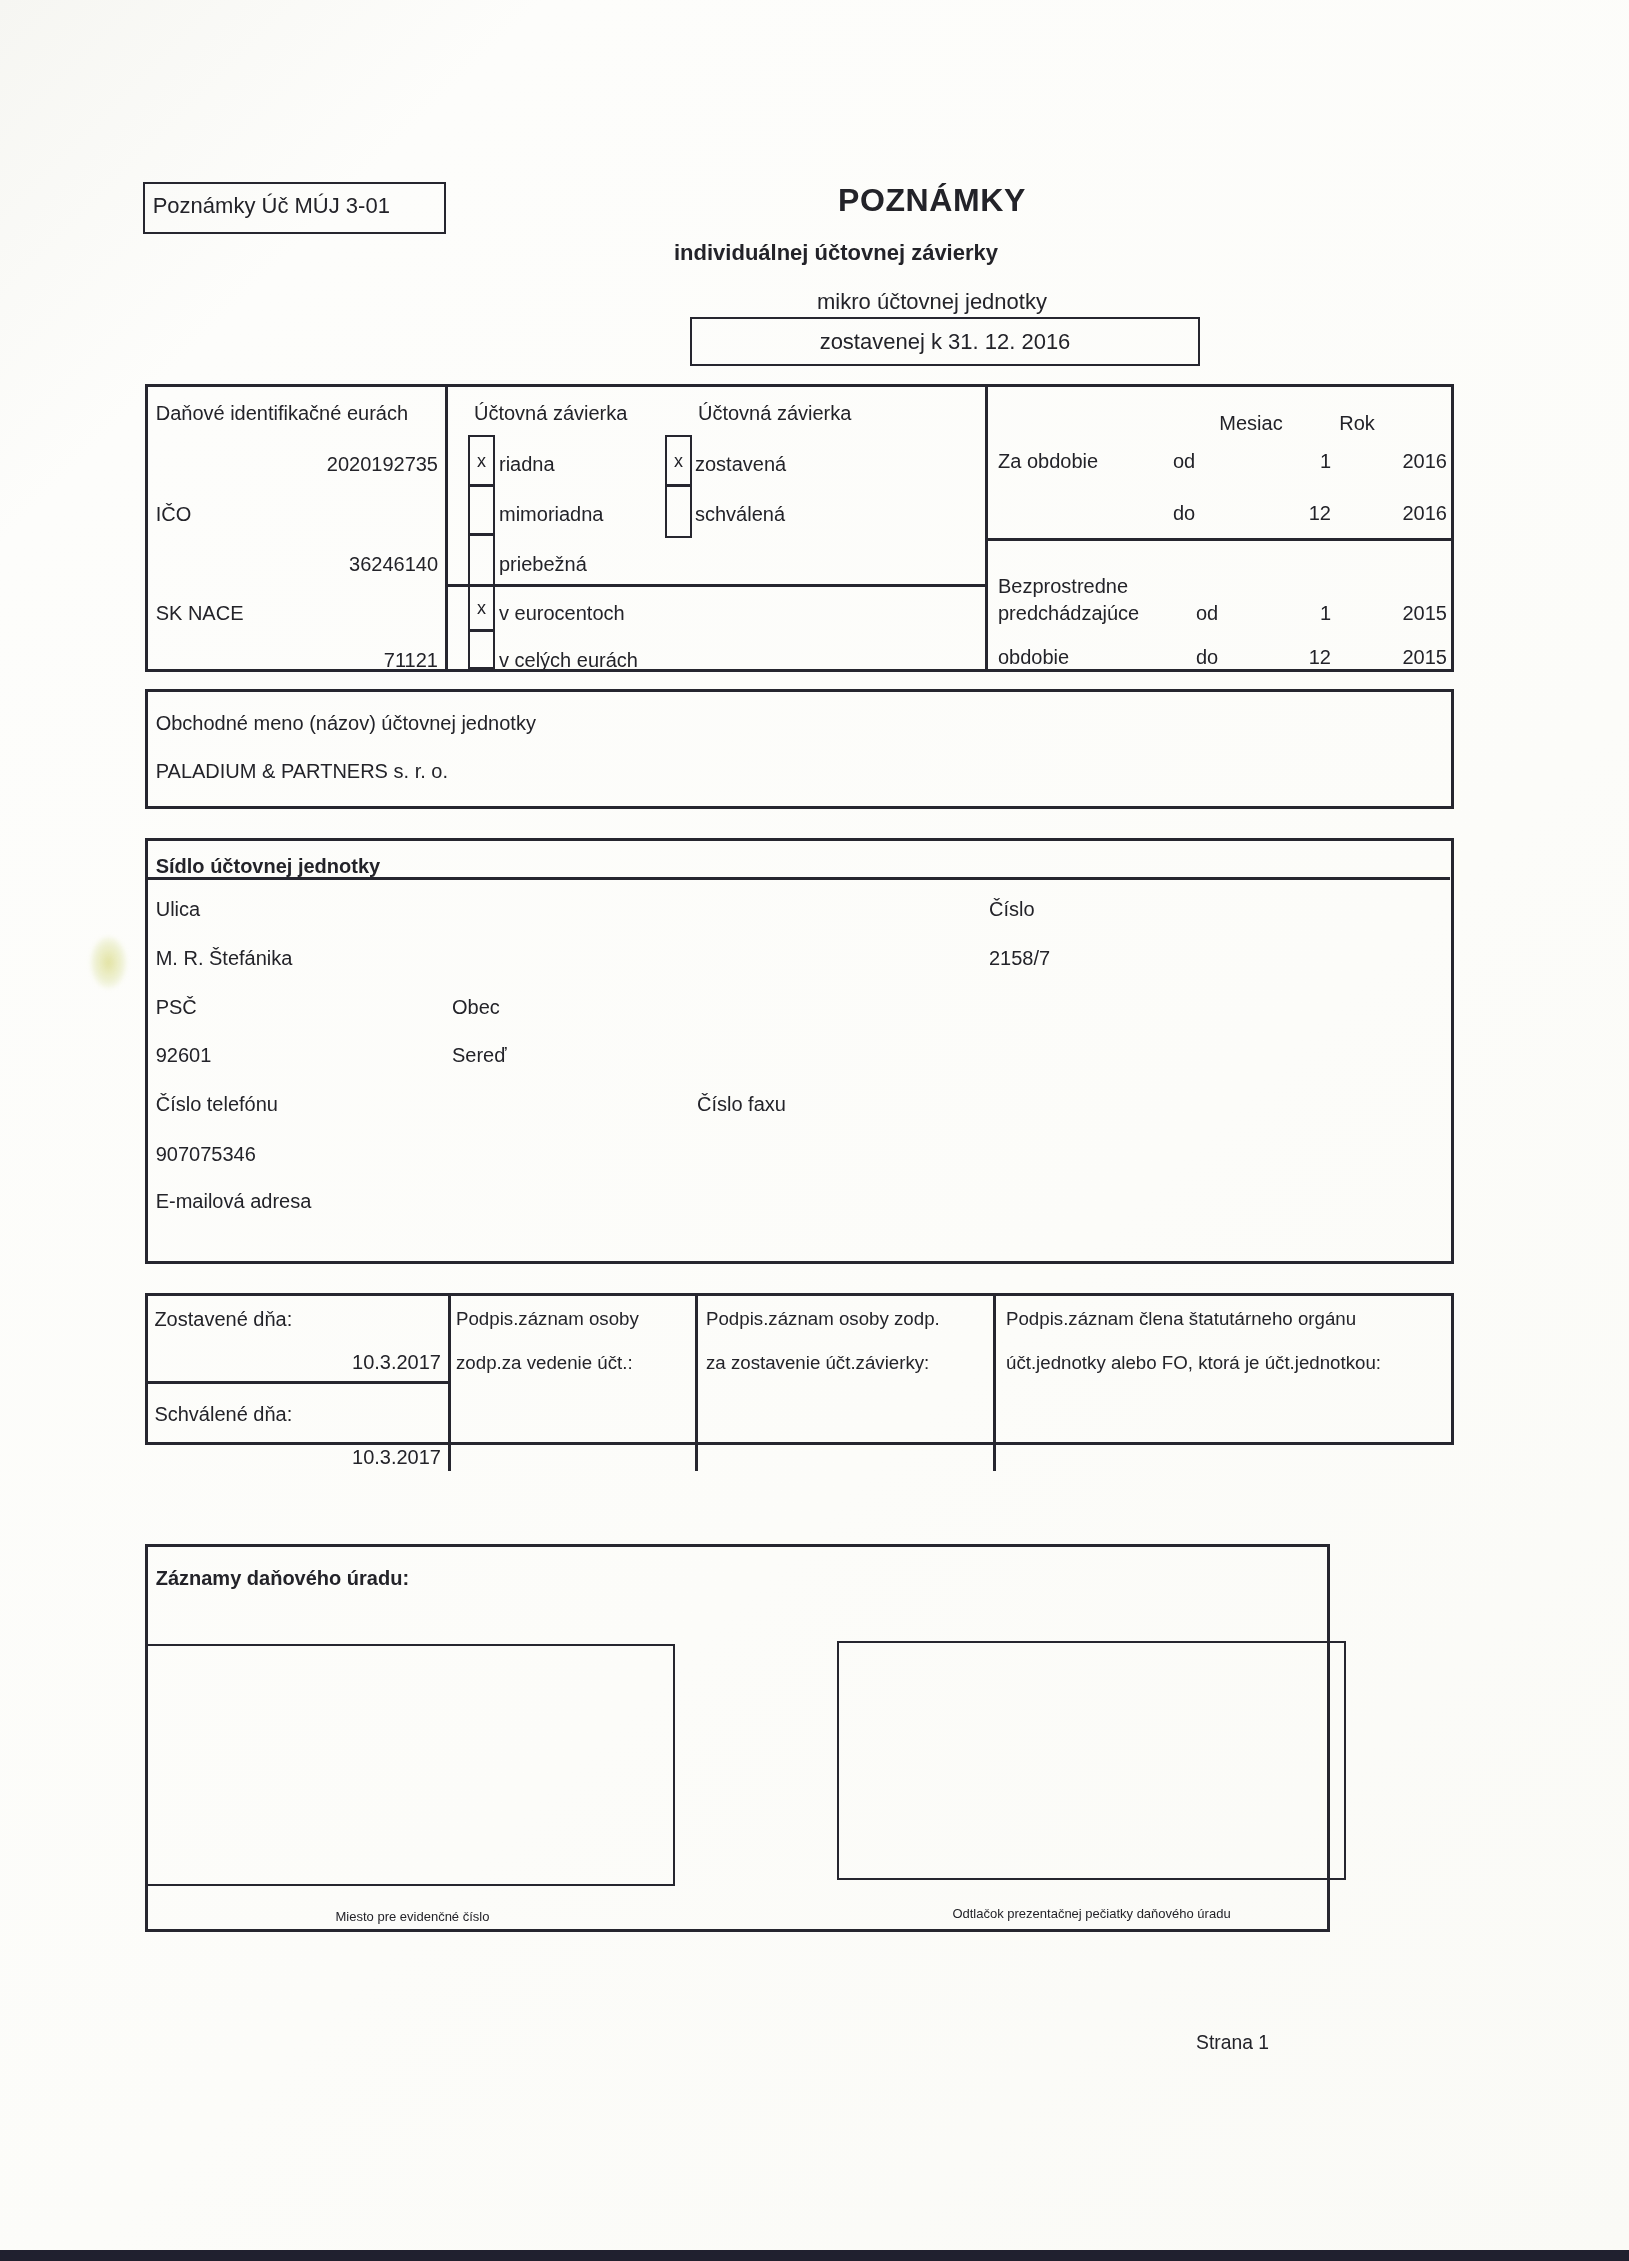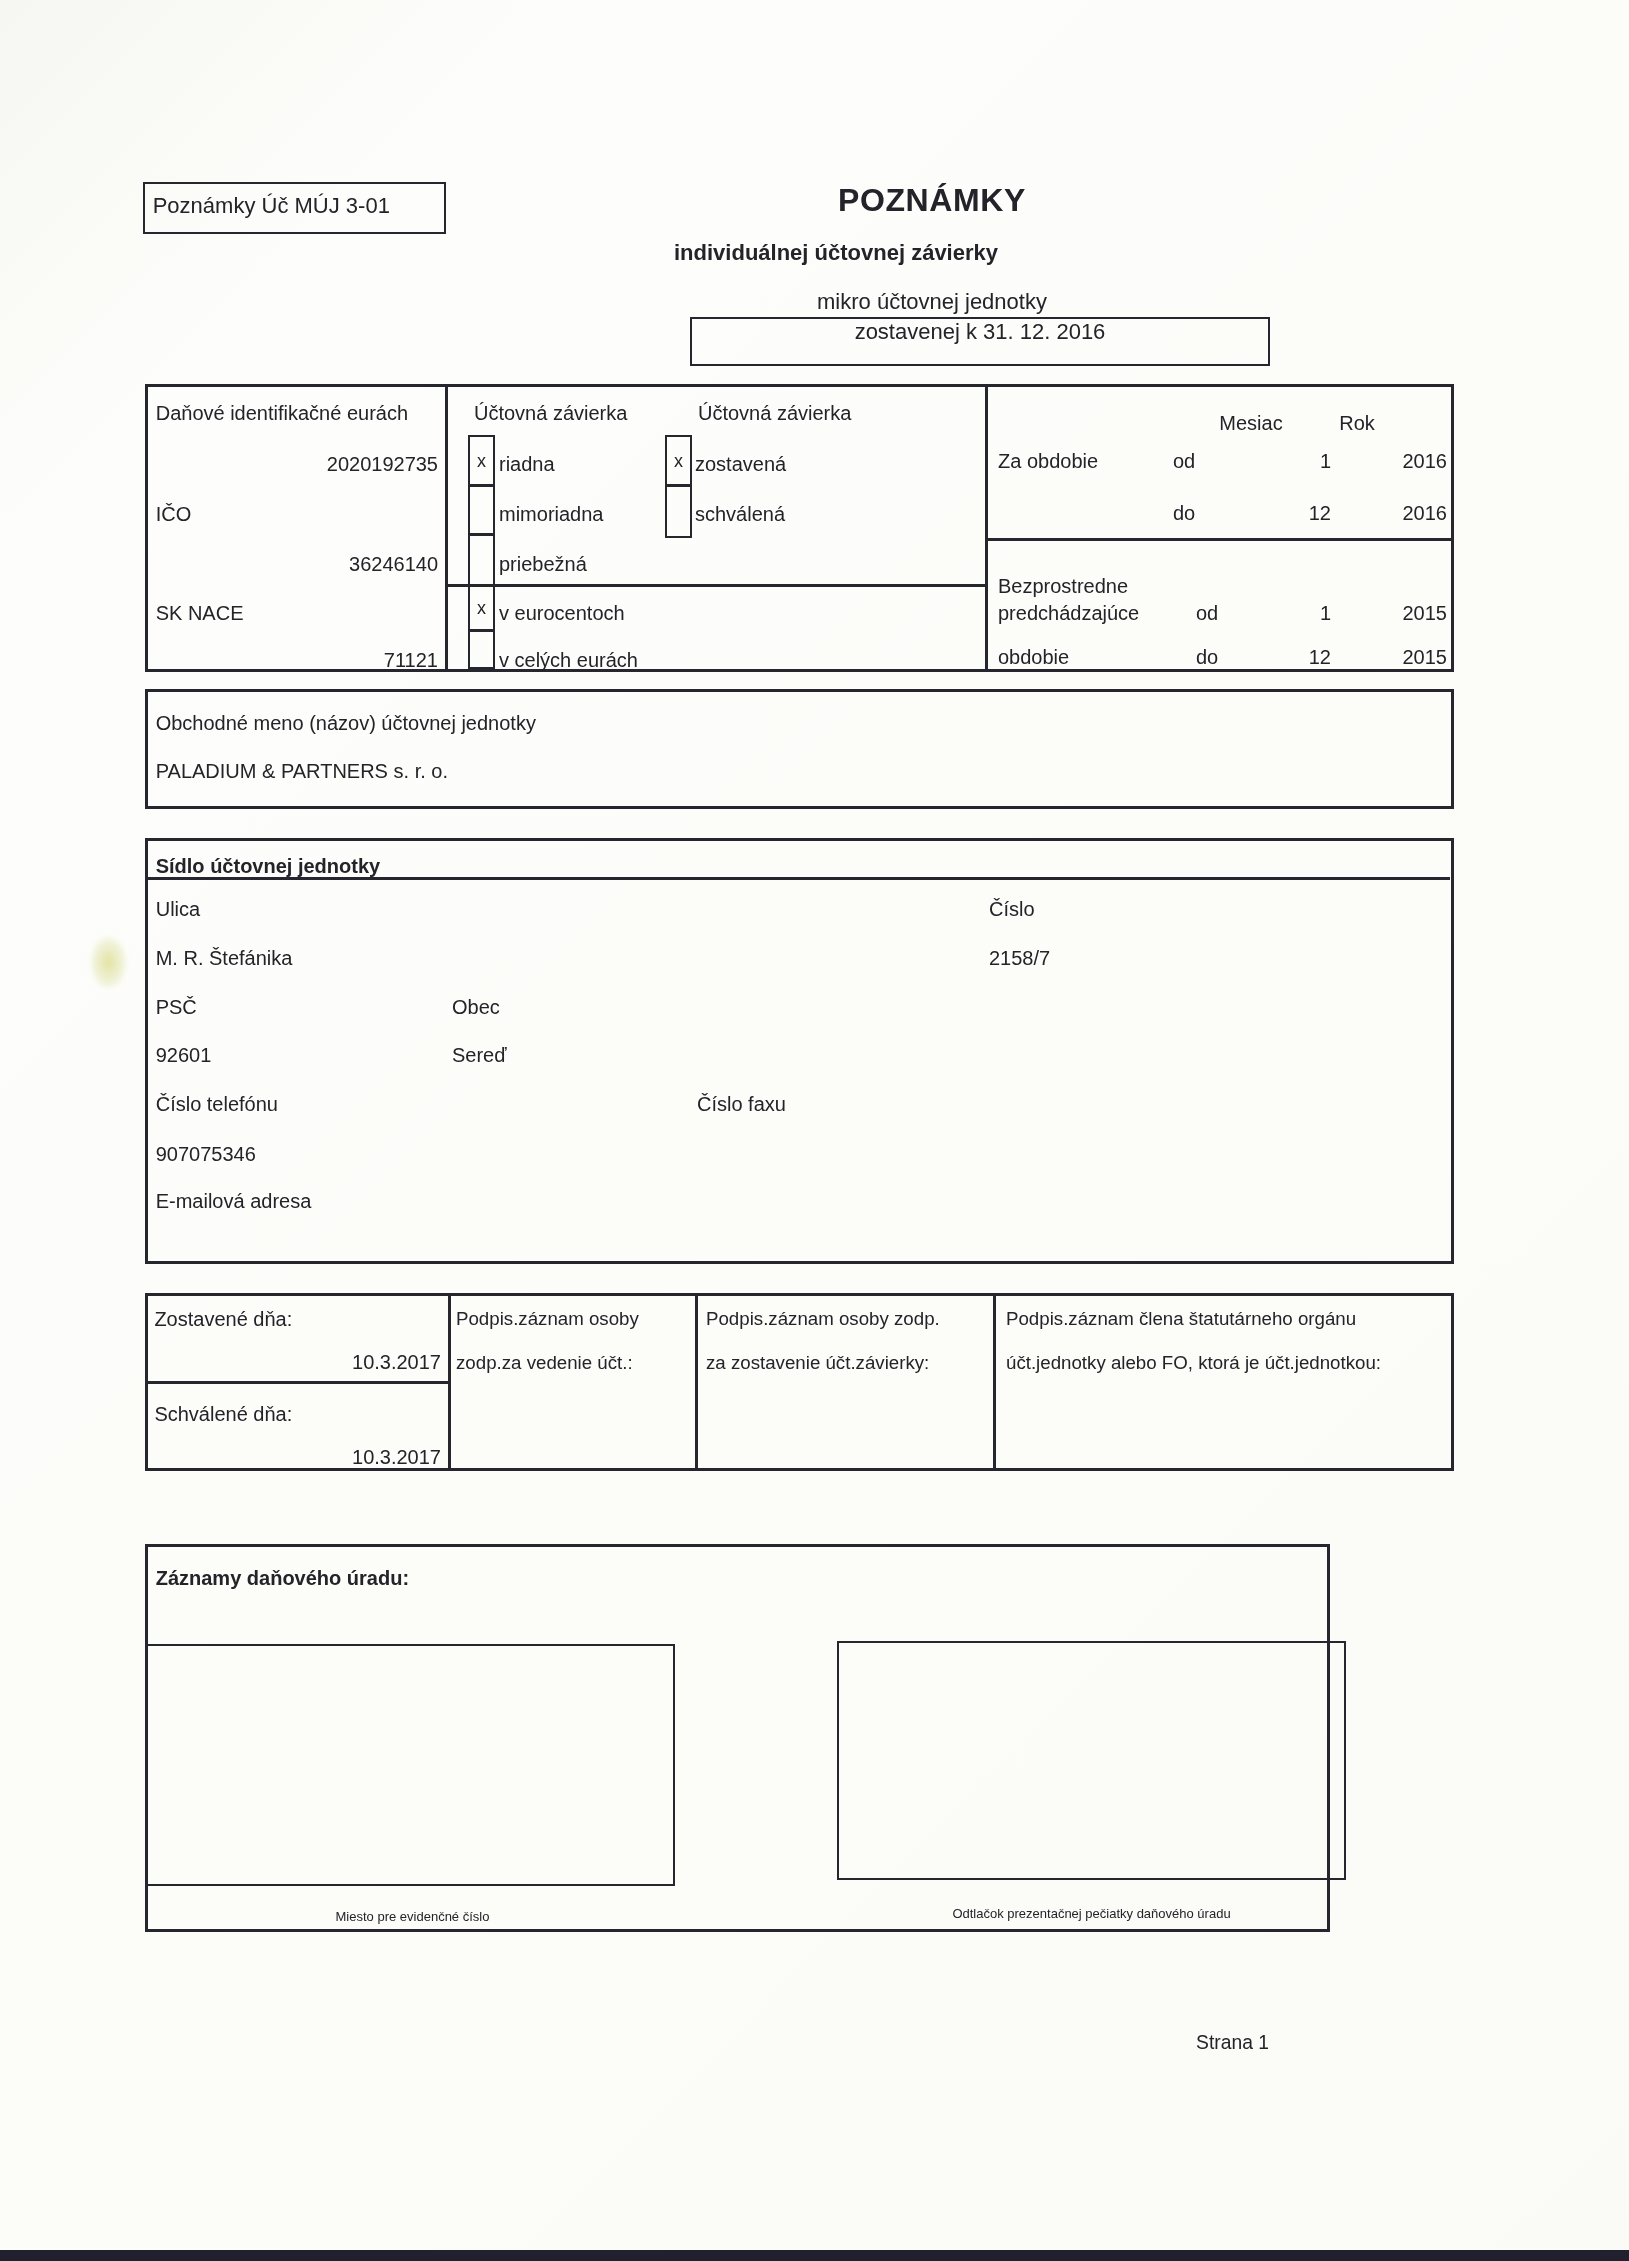--- a/index.html
+++ b/index.html
@@ -30,21 +30,21 @@
 
 <div class="page">
 
   <div class="ibox" style="left:143px;top:182px;width:303px;height:52px">
     <div class="t" style="left:7.7px;top:10.3px;font-size:22px">Poznámky Úč MÚJ 3-01</div>
   </div>
 
   <div class="title c" style="left:674px;top:182px;width:516px">POZNÁMKY</div>
   <div class="sub b c" style="left:674px;top:240px;width:516px;text-align:left">individuálnej účtovnej závierky</div>
   <div class="sub c" style="left:674px;top:289px;width:516px;text-align:center">mikro účtovnej jednotky</div>
-  <div class="ibox" style="left:690px;top:317px;width:580px;height:49px;display:flex;align-items:flex-start;justify-content:center">
+  <div class="ibox" style="left:690px;top:317px;width:510px;height:49px;display:flex;align-items:center;justify-content:center">
     <span style="font-size:22px">zostavenej k 31. 12. 2016</span>
   </div>
 
   <div class="box" style="left:145px;top:384px;width:1309px;height:288px">
     <div class="vline" style="left:297px;top:0;height:282px"></div>
     <div class="vline" style="left:837px;top:0;height:282px"></div>
     <div class="hline" style="left:297px;top:197px;width:542px"></div>
     <div class="hline" style="left:837px;top:151px;width:466px"></div>
 
     <div class="t" style="left:7.7px;top:15px">Daňové identifikačné eurách</div>
@@ -117,21 +117,21 @@
     <div class="t" style="left:7.7px;top:203px">92601</div>
     <div class="t" style="left:304px;top:203px">Sereď</div>
 
     <div class="t" style="left:7.7px;top:252px">Číslo telefónu</div>
     <div class="t" style="left:549px;top:252px">Číslo faxu</div>
     <div class="t" style="left:7.7px;top:302px">907075346</div>
 
     <div class="t" style="left:7.7px;top:349px">E-mailová adresa</div>
   </div>
 
-  <div class="box" style="left:145px;top:1293px;width:1309px;height:178px">
+  <div class="box" style="left:145px;top:1293px;width:1309px;height:152px">
     <div class="vline" style="left:300px;top:0;height:175px"></div>
     <div class="vline" style="left:547px;top:0;height:175px"></div>
     <div class="vline" style="left:845px;top:0;height:175px"></div>
     <div class="hline" style="left:0;top:85px;width:300px"></div>
 
     <div class="t" style="left:6.4px;top:11.6px">Zostavené dňa:</div>
     <div class="t r" style="left:0;top:55px;width:293px">10.3.2017</div>
     <div class="t" style="left:6.4px;top:107px">Schválené dňa:</div>
     <div class="t r" style="left:0;top:150px;width:293px">10.3.2017</div>
 

